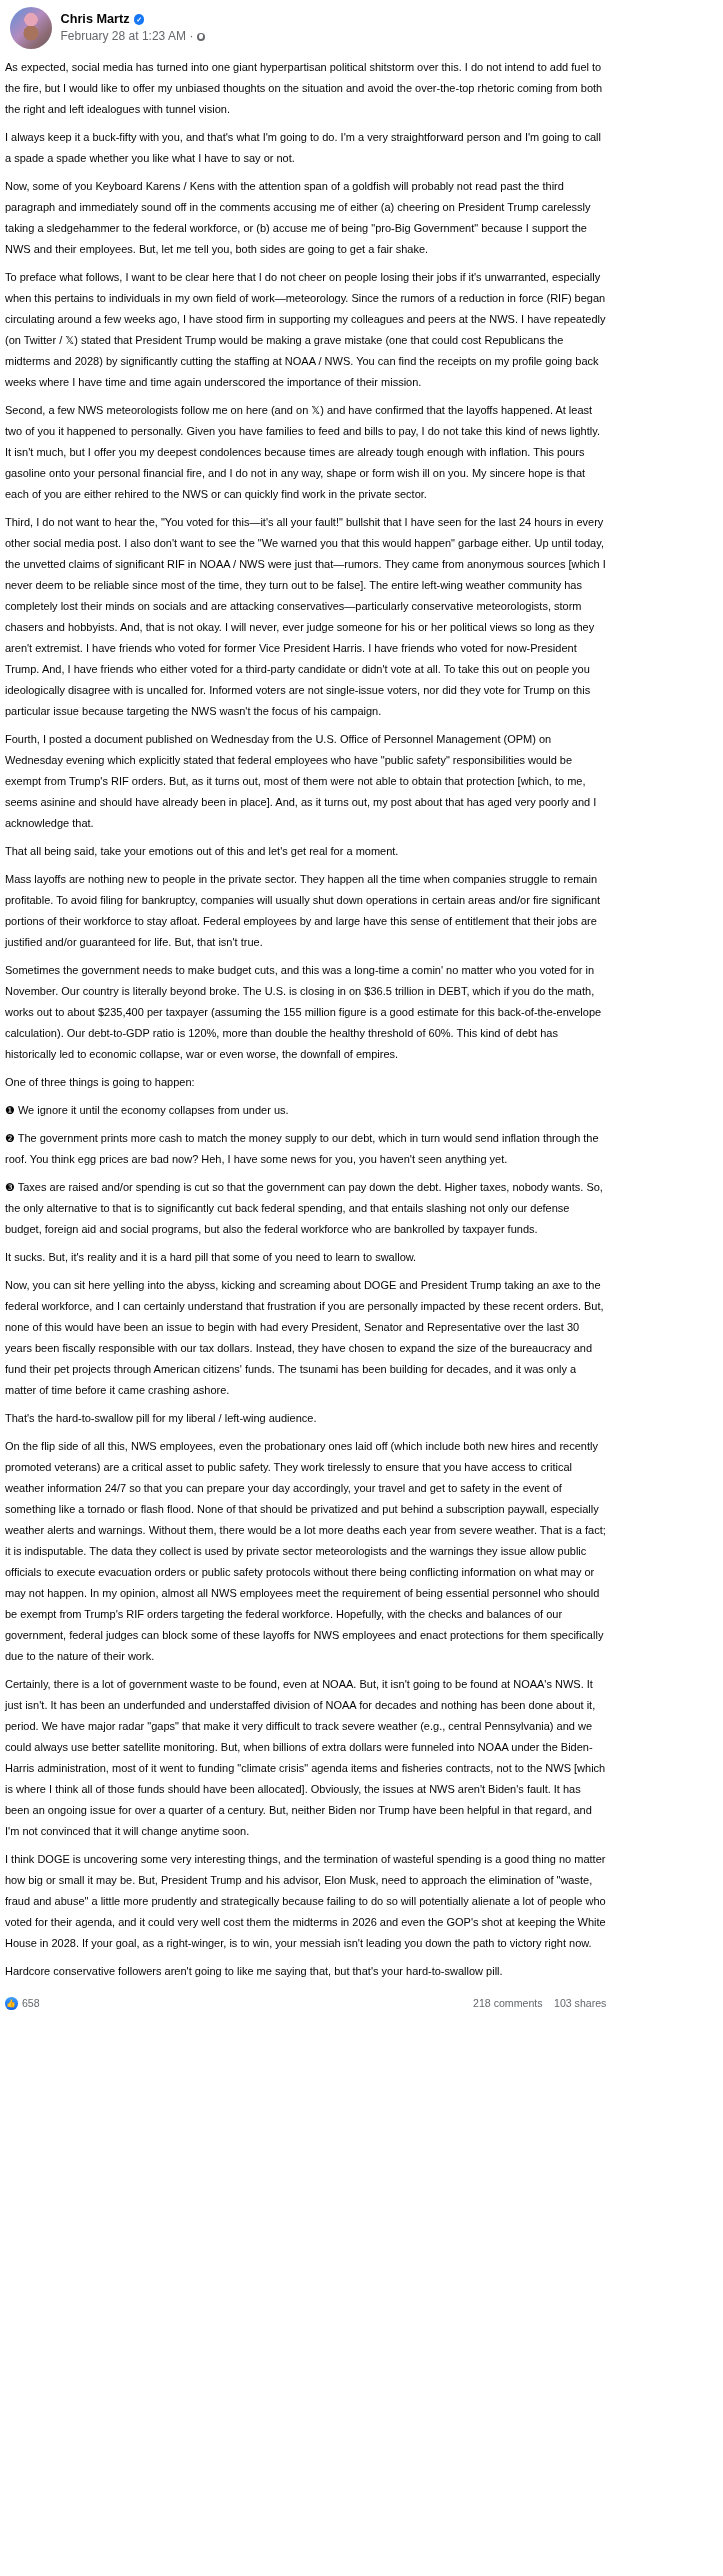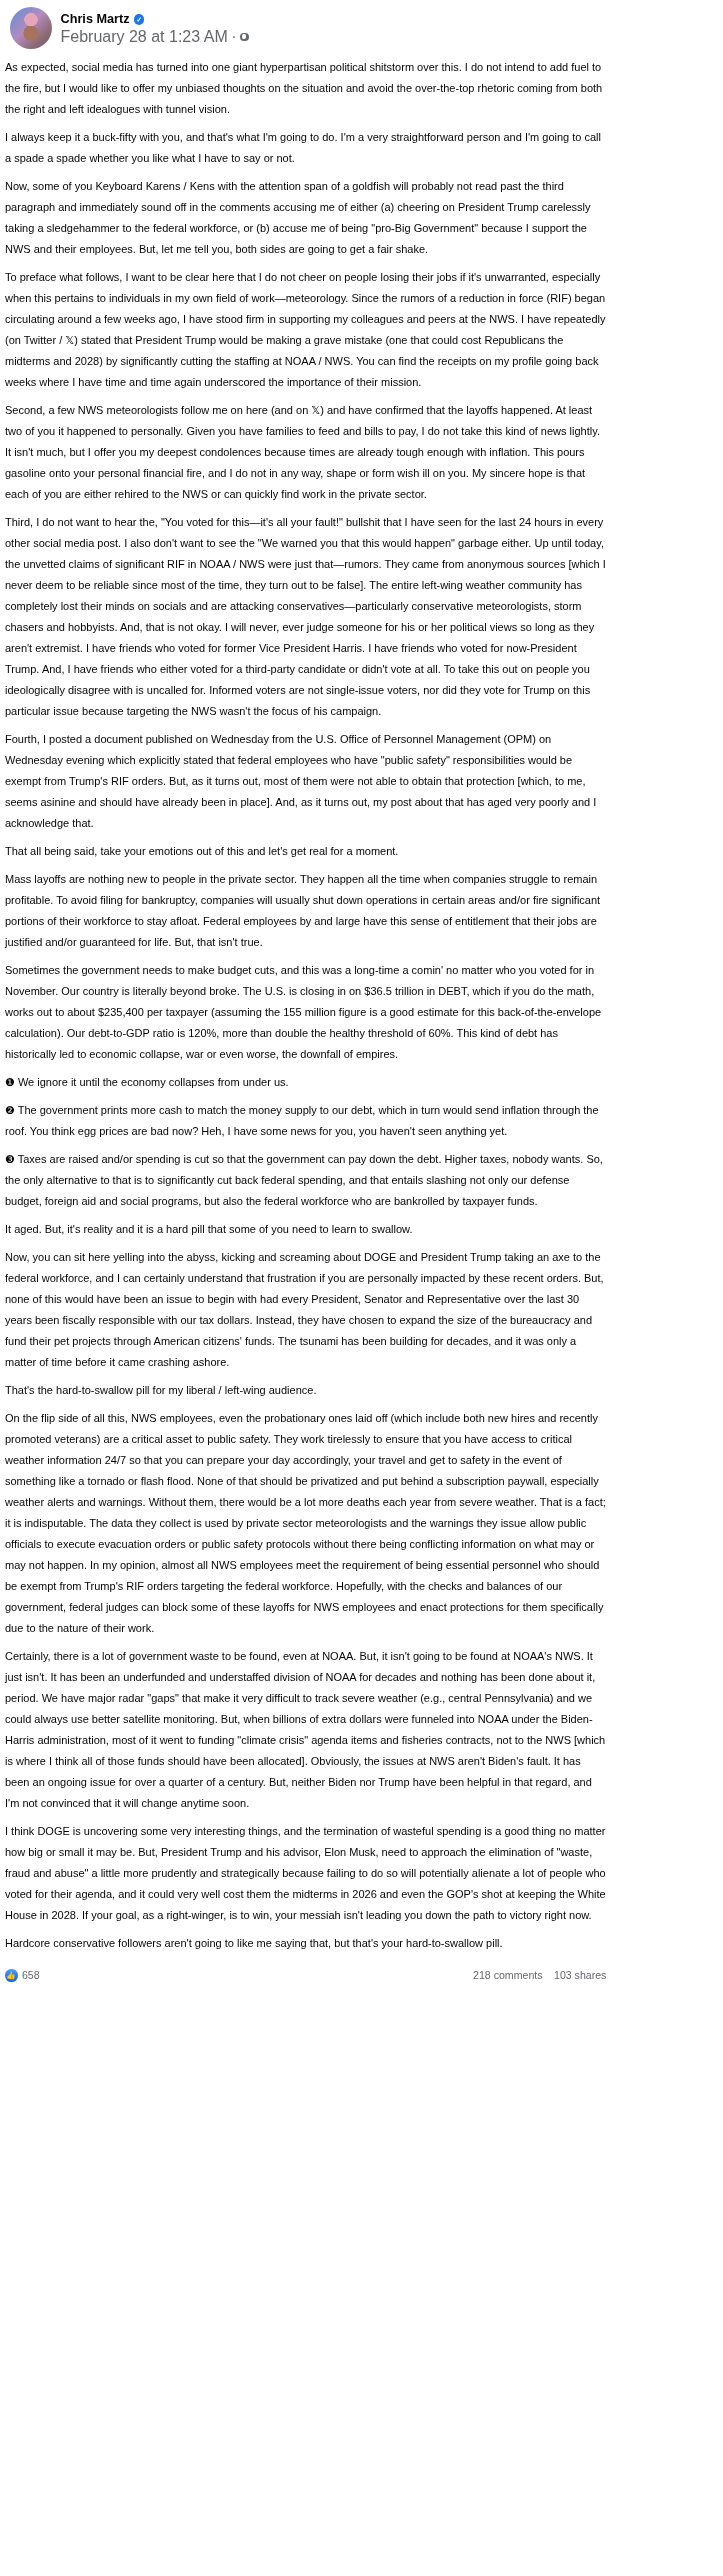--- a/index.html
+++ b/index.html
@@ -6,21 +6,21 @@
   body { width: 723px; min-height: 2576px; font-family: "Liberation Sans", sans-serif; color: #050505; }
   .post { padding: 0 5.6px 0 5px; box-sizing: border-box; width: 612px; }
   .header { display: flex; align-items: center; height: 56px; padding-left: 5px; }
   .avatar { width: 42px; height: 42px; border-radius: 50%; flex: 0 0 42px;
     background: radial-gradient(circle at 50% 30%, #e7a6b8 0 18%, transparent 19%),
                 radial-gradient(circle at 50% 62%, #a8735d 0 22%, transparent 23%),
                 linear-gradient(135deg, #5d8fd8 0%, #b48bbf 45%, #8c6a72 75%, #6b5a6a 100%); }
   .meta { margin-left: 8.5px; display: flex; flex-direction: column; }
   .name-row { display: flex; align-items: center; font-weight: bold; font-size: 12.7px; line-height: 17px; }
   .verified { display: inline-flex; width: 10.6px; height: 10.6px; border-radius: 50%; background: #1877f2; color: #fff; font-size: 7px; align-items: center; justify-content: center; margin-left: 4.2px; }
-  .time-row { display: flex; align-items: center; font-size: 16px; color: #65676b; line-height: 15.5px; margin-top: 1.4px; }
+  .time-row { display: flex; align-items: center; font-size: 12px; color: #65676b; line-height: 15.5px; margin-top: 1.4px; }
   .dot { margin: 0 3.5px; }
   .globe { display: inline-block; width: 8.5px; height: 8.5px; border-radius: 50%; background: #65676b; position: relative; }
   .globe::after { content: ""; position: absolute; left: 2.1px; top: 1.4px; width: 3.5px; height: 4.2px; border-radius: 50% 40% 50% 40%; background: #fff; }
   .body { font-size: 11px; line-height: 21px; padding-top: 1.4px; }
   .body p { margin: 0 0 7px 0; }
   .footer { display: flex; align-items: center; justify-content: space-between; height: 28px; margin-top: 2.8px; font-size: 10.6px; color: #65676b; }
   .reactions { display: flex; align-items: center; }
   .like-icon { width: 12.7px; height: 12.7px; border-radius: 50%; background: linear-gradient(#3ea1ff, #1161e8); color: #fff; display: inline-flex; align-items: center; justify-content: center; font-size: 7.8px; margin-right: 4.2px; }
   .stats span { margin-left: 8.5px; margin-top: 8px; }
 </style>
@@ -47,24 +47,25 @@
       <p>As expected, social media has turned into one giant hyperpartisan political shitstorm over this. I do not intend to add fuel to the fire, but I would like to offer my unbiased thoughts on the situation and avoid the over-the-top rhetoric coming from both the right and left idealogues with tunnel vision.</p>
       <p>I always keep it a buck-fifty with you, and that's what I'm going to do. I'm a very straightforward person and I'm going to call a spade a spade whether you like what I have to say or not.</p>
       <p>Now, some of you Keyboard Karens / Kens with the attention span of a goldfish will probably not read past the third paragraph and immediately sound off in the comments accusing me of either (a) cheering on President Trump carelessly taking a sledgehammer to the federal workforce, or (b) accuse me of being "pro-Big Government" because I support the NWS and their employees. But, let me tell you, both sides are going to get a fair shake.</p>
       <p>To preface what follows, I want to be clear here that I do not cheer on people losing their jobs if it's unwarranted, especially when this pertains to individuals in my own field of work—meteorology. Since the rumors of a reduction in force (RIF) began circulating around a few weeks ago, I have stood firm in supporting my colleagues and peers at the NWS. I have repeatedly (on Twitter / 𝕏) stated that President Trump would be making a grave mistake (one that could cost Republicans the midterms and 2028) by significantly cutting the staffing at NOAA / NWS. You can find the receipts on my profile going back weeks where I have time and time again underscored the importance of their mission.</p>
       <p>Second, a few NWS meteorologists follow me on here (and on 𝕏) and have confirmed that the layoffs happened. At least two of you it happened to personally. Given you have families to feed and bills to pay, I do not take this kind of news lightly. It isn't much, but I offer you my deepest condolences because times are already tough enough with inflation. This pours gasoline onto your personal financial fire, and I do not in any way, shape or form wish ill on you. My sincere hope is that each of you are either rehired to the NWS or can quickly find work in the private sector.</p>
       <p>Third, I do not want to hear the, "You voted for this—it's all your fault!" bullshit that I have seen for the last 24 hours in every other social media post. I also don't want to see the "We warned you that this would happen" garbage either. Up until today, the unvetted claims of significant RIF in NOAA / NWS were just that—rumors. They came from anonymous sources [which I never deem to be reliable since most of the time, they turn out to be false]. The entire left-wing weather community has completely lost their minds on socials and are attacking conservatives—particularly conservative meteorologists, storm chasers and hobbyists. And, that is not okay. I will never, ever judge someone for his or her political views so long as they aren't extremist. I have friends who voted for former Vice President Harris. I have friends who voted for now-President Trump. And, I have friends who either voted for a third-party candidate or didn't vote at all. To take this out on people you ideologically disagree with is uncalled for. Informed voters are not single-issue voters, nor did they vote for Trump on this particular issue because targeting the NWS wasn't the focus of his campaign.</p>
       <p>Fourth, I posted a document published on Wednesday from the U.S. Office of Personnel Management (OPM) on Wednesday evening which explicitly stated that federal employees who have "public safety" responsibilities would be exempt from Trump's RIF orders. But, as it turns out, most of them were not able to obtain that protection [which, to me, seems asinine and should have already been in place]. And, as it turns out, my post about that has aged very poorly and I acknowledge that.</p>
       <p>That all being said, take your emotions out of this and let's get real for a moment.</p>
       <p>Mass layoffs are nothing new to people in the private sector. They happen all the time when companies struggle to remain profitable. To avoid filing for bankruptcy, companies will usually shut down operations in certain areas and/or fire significant portions of their workforce to stay afloat. Federal employees by and large have this sense of entitlement that their jobs are justified and/or guaranteed for life. But, that isn't true.</p>
       <p>Sometimes the government needs to make budget cuts, and this was a long-time a comin' no matter who you voted for in November. Our country is literally beyond broke. The U.S. is closing in on $36.5 trillion in DEBT, which if you do the math, works out to about $235,400 per taxpayer (assuming the 155 million figure is a good estimate for this back-of-the-envelope calculation). Our debt-to-GDP ratio is 120%, more than double the healthy threshold of 60%. This kind of debt has historically led to economic collapse, war or even worse, the downfall of empires.</p>
+      <p>One of three things is going to happen:</p>
       <p>❶ We ignore it until the economy collapses from under us.</p>
       <p>❷ The government prints more cash to match the money supply to our debt, which in turn would send inflation through the roof. You think egg prices are bad now? Heh, I have some news for you, you haven't seen anything yet.</p>
       <p>❸ Taxes are raised and/or spending is cut so that the government can pay down the debt. Higher taxes, nobody wants. So, the only alternative to that is to significantly cut back federal spending, and that entails slashing not only our defense budget, foreign aid and social programs, but also the federal workforce who are bankrolled by taxpayer funds.</p>
-      <p>It aged. But, it's reality and it is a hard pill that some of you need to learn to swallow.</p>
+      <p>It sucks. But, it's reality and it is a hard pill that some of you need to learn to swallow.</p>
       <p>Now, you can sit here yelling into the abyss, kicking and screaming about DOGE and President Trump taking an axe to the federal workforce, and I can certainly understand that frustration if you are personally impacted by these recent orders. But, none of this would have been an issue to begin with had every President, Senator and Representative over the last 30 years been fiscally responsible with our tax dollars. Instead, they have chosen to expand the size of the bureaucracy and fund their pet projects through American citizens' funds. The tsunami has been building for decades, and it was only a matter of time before it came crashing ashore.</p>
       <p>That's the hard-to-swallow pill for my liberal / left-wing audience.</p>
       <p>On the flip side of all this, NWS employees, even the probationary ones laid off (which include both new hires and recently promoted veterans) are a critical asset to public safety. They work tirelessly to ensure that you have access to critical weather information 24/7 so that you can prepare your day accordingly, your travel and get to safety in the event of something like a tornado or flash flood. None of that should be privatized and put behind a subscription paywall, especially weather alerts and warnings. Without them, there would be a lot more deaths each year from severe weather. That is a fact; it is indisputable. The data they collect is used by private sector meteorologists and the warnings they issue allow public officials to execute evacuation orders or public safety protocols without there being conflicting information on what may or may not happen. In my opinion, almost all NWS employees meet the requirement of being essential personnel who should be exempt from Trump's RIF orders targeting the federal workforce. Hopefully, with the checks and balances of our government, federal judges can block some of these layoffs for NWS employees and enact protections for them specifically due to the nature of their work.</p>
       <p>Certainly, there is a lot of government waste to be found, even at NOAA. But, it isn't going to be found at NOAA's NWS. It just isn't. It has been an underfunded and understaffed division of NOAA for decades and nothing has been done about it, period. We have major radar "gaps" that make it very difficult to track severe weather (e.g., central Pennsylvania) and we could always use better satellite monitoring. But, when billions of extra dollars were funneled into NOAA under the Biden-Harris administration, most of it went to funding "climate crisis" agenda items and fisheries contracts, not to the NWS [which is where I think all of those funds should have been allocated]. Obviously, the issues at NWS aren't Biden's fault. It has been an ongoing issue for over a quarter of a century. But, neither Biden nor Trump have been helpful in that regard, and I'm not convinced that it will change anytime soon.</p>
       <p>I think DOGE is uncovering some very interesting things, and the termination of wasteful spending is a good thing no matter how big or small it may be. But, President Trump and his advisor, Elon Musk, need to approach the elimination of "waste, fraud and abuse" a little more prudently and strategically because failing to do so will potentially alienate a lot of people who voted for their agenda, and it could very well cost them the midterms in 2026 and even the GOP's shot at keeping the White House in 2028. If your goal, as a right-winger, is to win, your messiah isn't leading you down the path to victory right now.</p>
       <p>Hardcore conservative followers aren't going to like me saying that, but that's your hard-to-swallow pill.</p>
     </div>
 
   <div class="footer">
     <div class="reactions">

